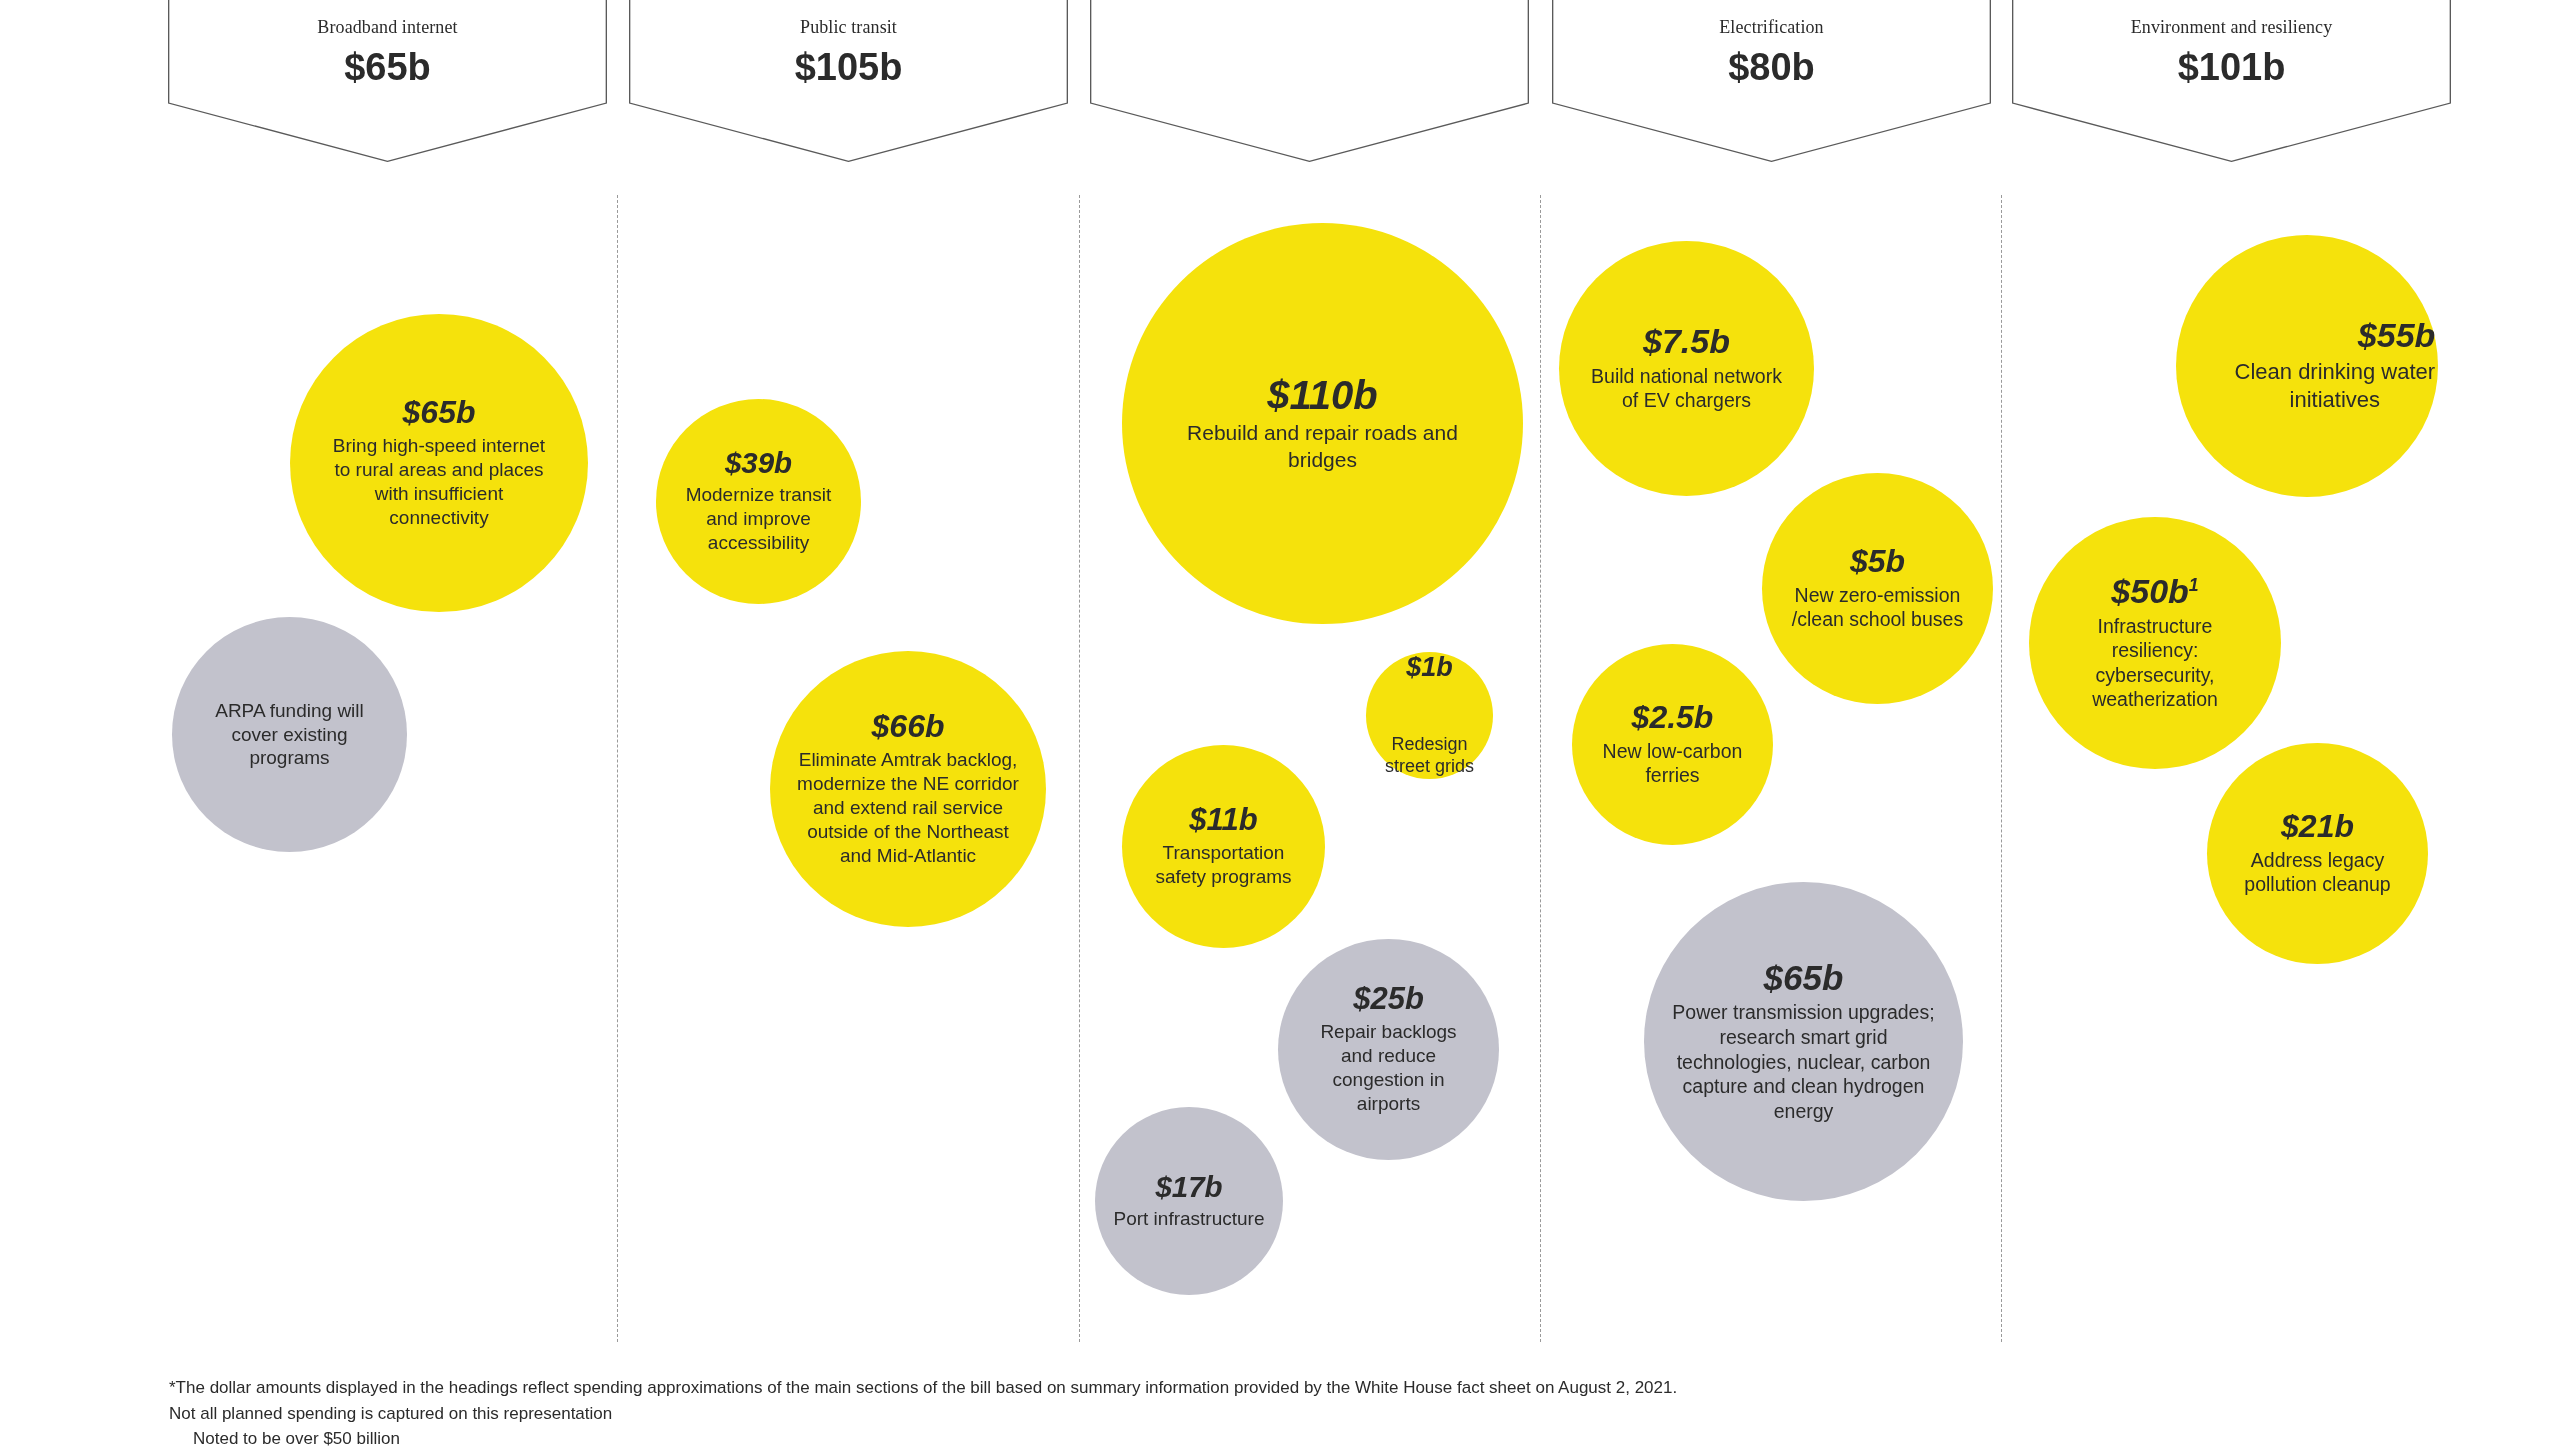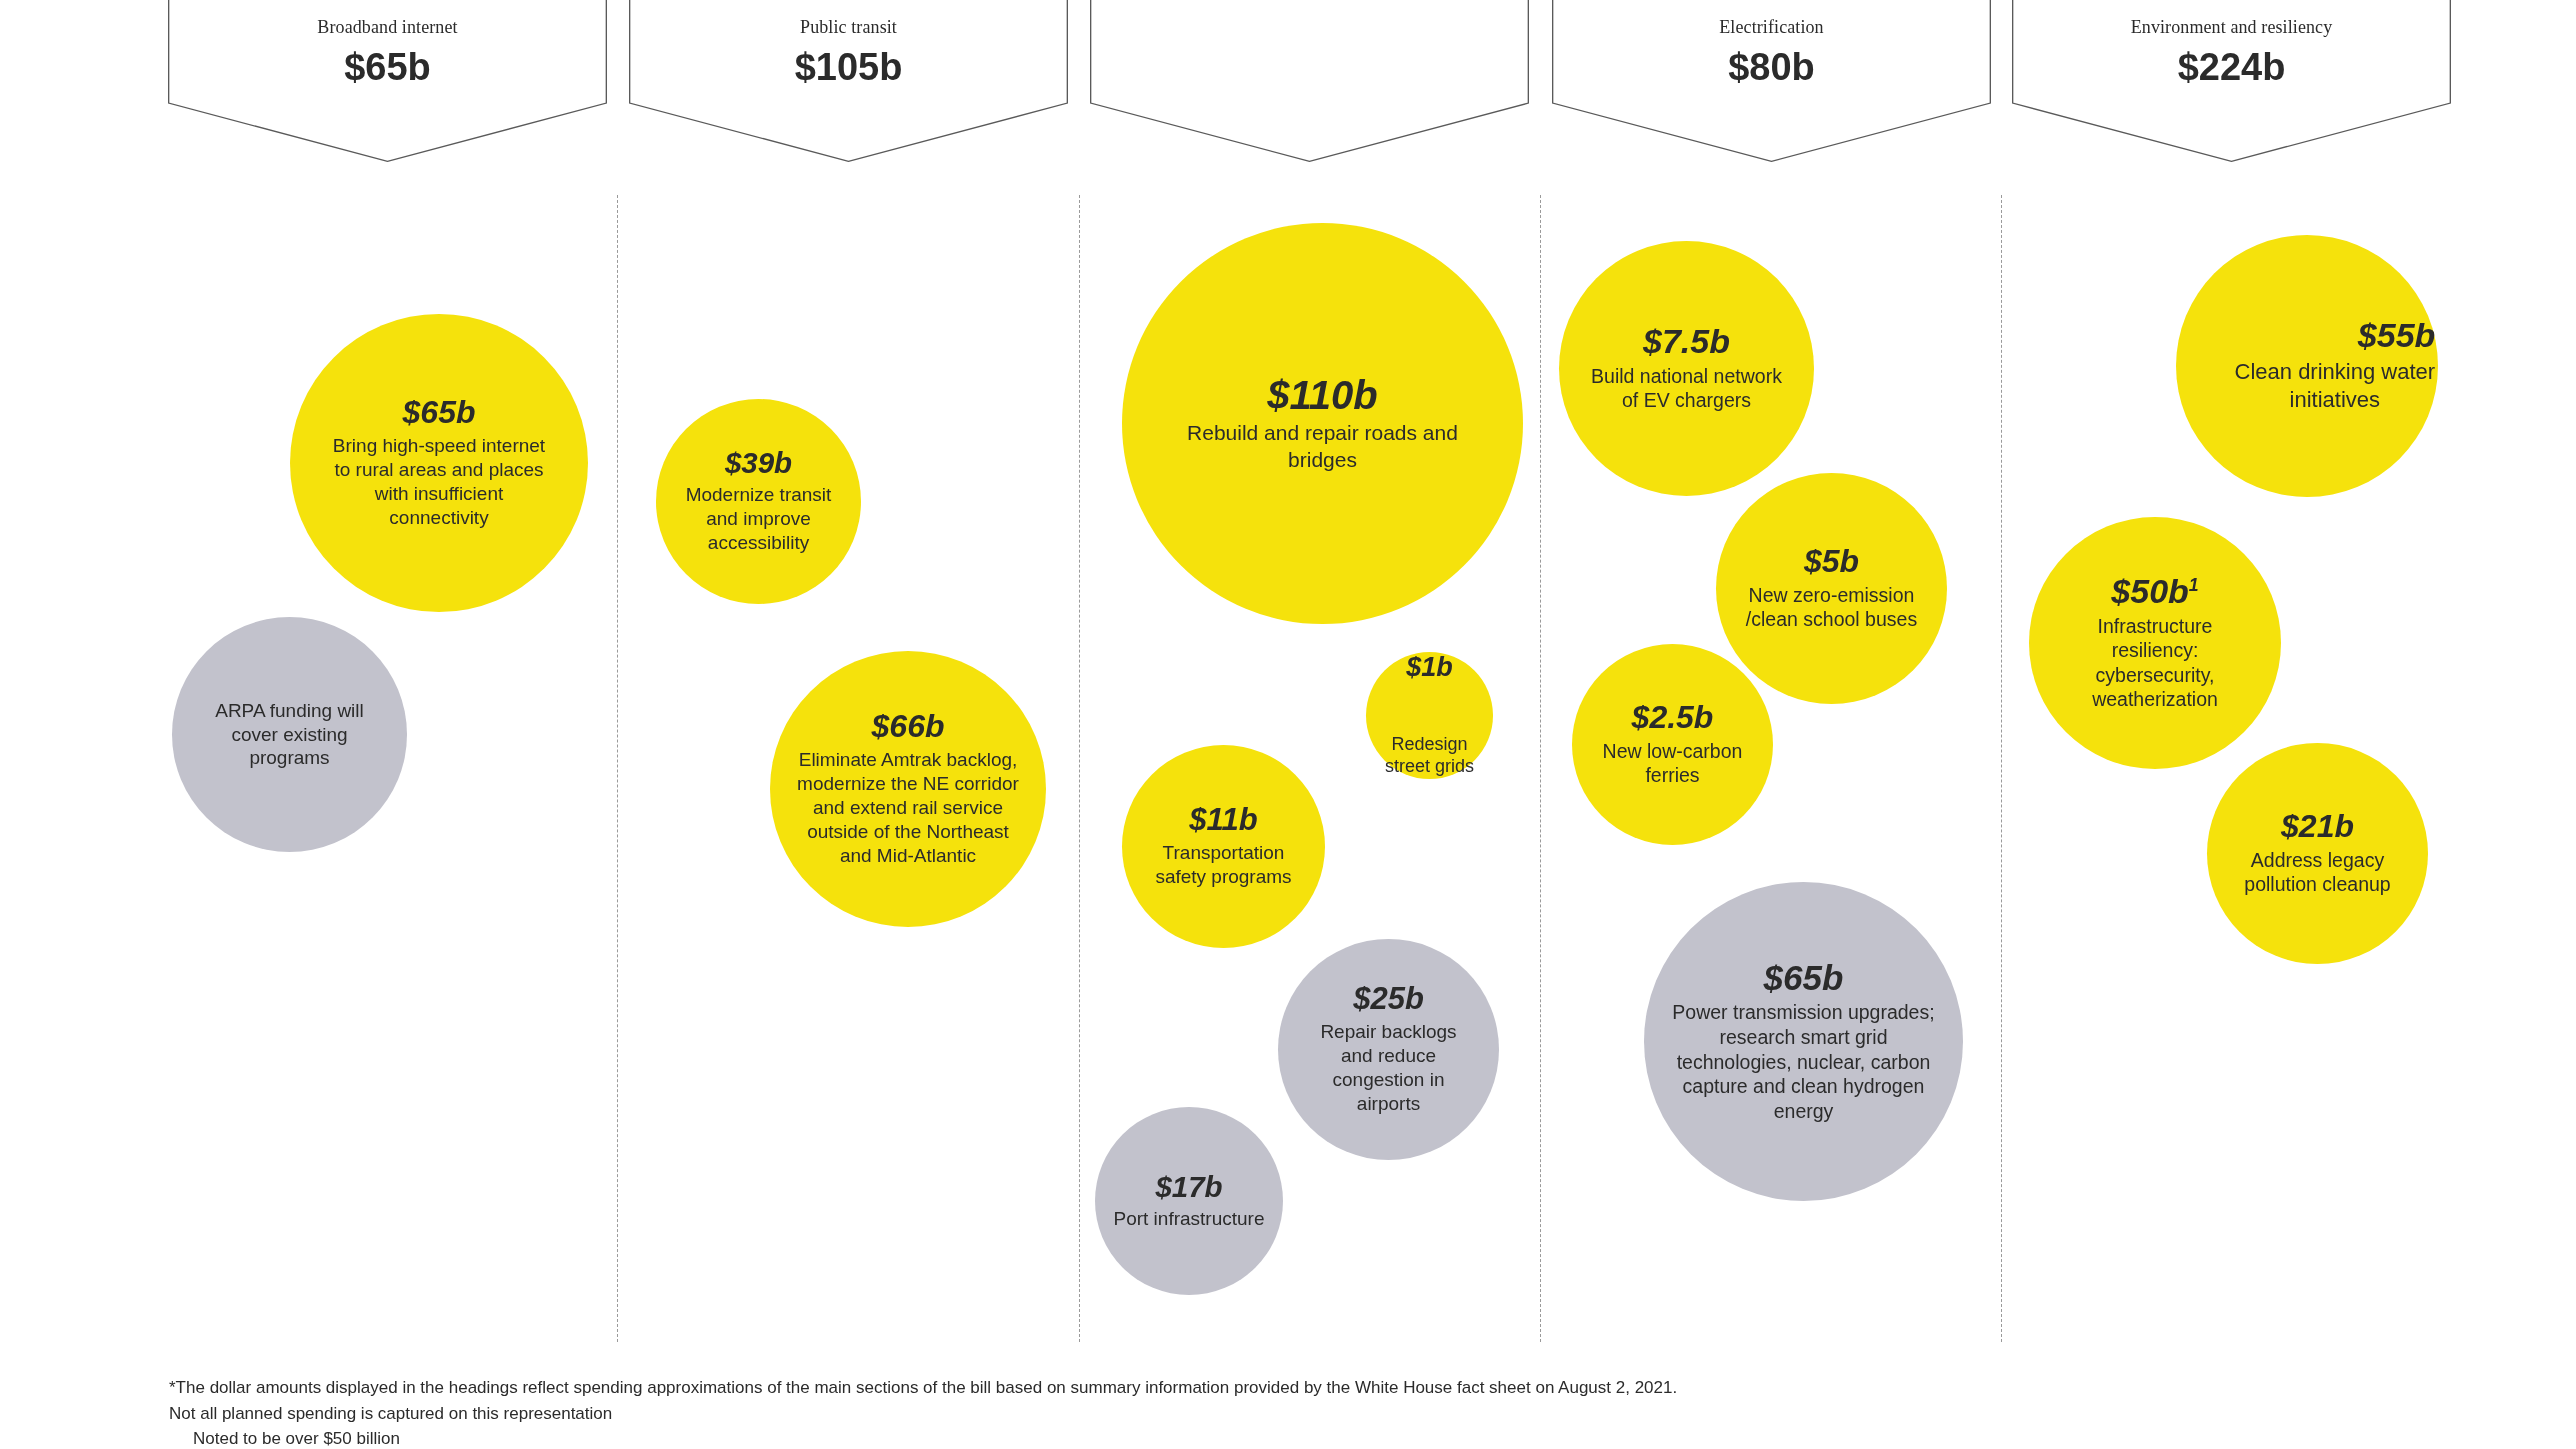--- a/index.html
+++ b/index.html
@@ -239,21 +239,21 @@
       <div class="banner-amount">$80b</div>
     </div>
   </div>
   <div class="col-divider" style="left:2001px;"></div>
 
   <div class="bubble new" style="left:1559px; top:241px; width:255px; height:255px;">
     <div class="amt" style="font-size:34px;">$7.5b</div>
     <div class="desc" style="font-size:19.5px; max-width:195px;">Build national network of EV chargers</div>
   </div>
 
-  <div class="bubble new" style="left:1716px; top:473px; width:231px; height:231px;">
+  <div class="bubble new" style="left:1762px; top:473px; width:231px; height:231px;">
     <div class="amt" style="font-size:32px;">$5b</div>
     <div class="desc" style="font-size:19.5px; max-width:188px;">New zero-emission /clean school buses</div>
   </div>
 
   <div class="bubble new" style="left:1572px; top:644px; width:201px; height:201px;">
     <div class="amt" style="font-size:32px;">$2.5b</div>
     <div class="desc" style="font-size:19.5px; max-width:161px;">New low-carbon ferries</div>
   </div>
 
   <div class="bubble existing" style="left:1644px; top:882px; width:319px; height:319px;">
@@ -262,21 +262,21 @@
   </div>
 
   <div class="column" style="left:2012px; width:439px;">
     <div class="banner">
       <svg viewBox="0 0 655 248" preserveAspectRatio="none">
         <polygon points="1,1 654,1 654,160 327.5,247 1,160" fill="#ffffff" stroke="#5a5a5a" stroke-width="2"></polygon>
       </svg>
     </div>
     <div class="banner-text">
       <div class="banner-title">Environment and resiliency</div>
-      <div class="banner-amount">$224b</div>
+      <div class="banner-amount">$101b</div>
     </div>
   </div>
 
   <div class="bubble new" style="left:2176px; top:235px; width:262px; height:262px;align-items:flex-end;">
     <div class="amt" style="font-size:34px;">$55b</div>
     <div class="desc" style="font-size:22px; max-width:201px;">Clean drinking water initiatives</div>
   </div>
 
   <div class="bubble new" style="left:2029px; top:517px; width:252px; height:252px;">
     <div class="amt" style="font-size:34px;">

